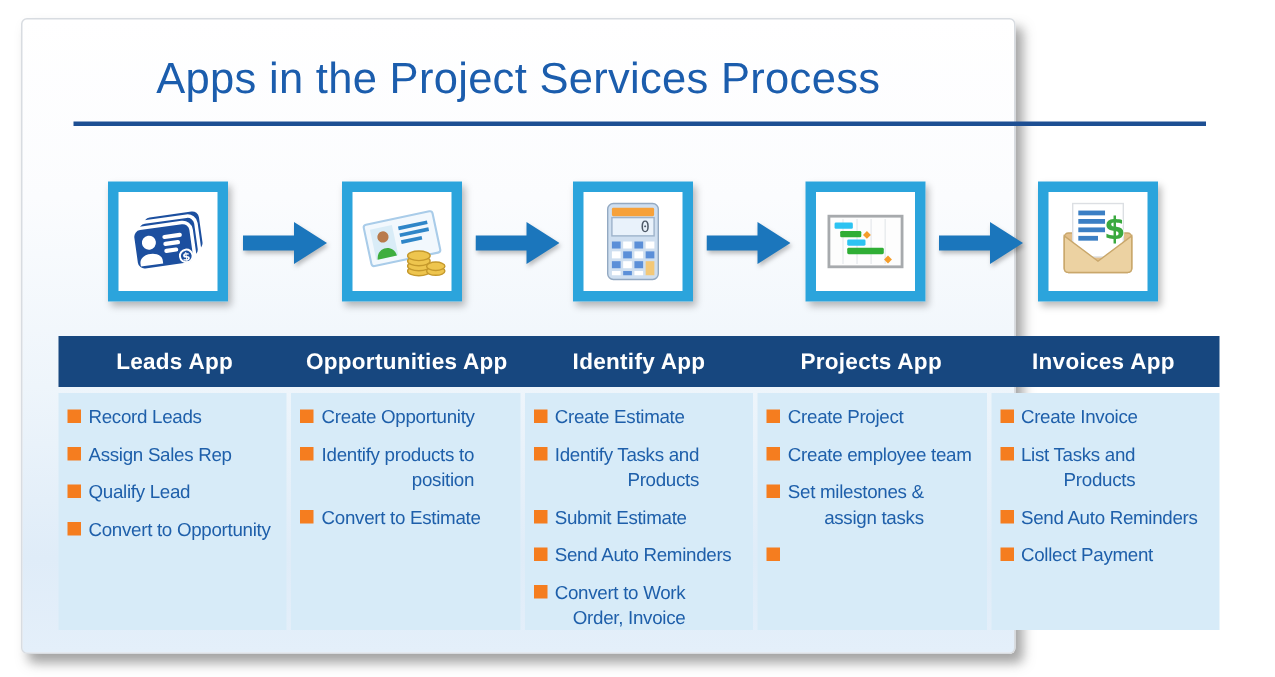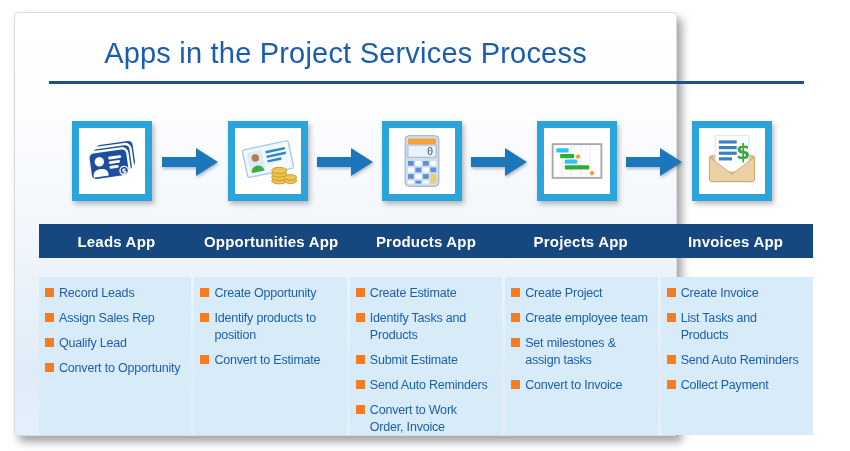--- a/index.html
+++ b/index.html
@@ -25,21 +25,21 @@
 
   .arrow { position:absolute; top:134px; width:56px; height:30px;
     filter:drop-shadow(1.5px 2px 1.5px rgba(0,0,0,0.25)); }
   .ar1{left:147px;} .ar2{left:302px;} .ar3{left:456px;} .ar4{left:611px;}
 
   
   .table { position:absolute; left:24px; top:211px; width:774px; }
   .thead { display:flex; height:34px; background:#17477f;justify-content:space-between; }
   .th { flex:1; display:flex; align-items:center; justify-content:center;
     color:#ffffff; font-weight:700; font-size:15px; letter-spacing:0.2px; }
-  .tbody { display:flex; gap:3px; height:158px; margin-top:19px; }
+  .tbody { display:flex; gap:3px; height:158px; margin-top:4px;text-align:right; }
   .col { flex:1; background:#d7ebf8; padding:8px 3px 4px 6px; }
   .li { display:flex; gap:5px; margin-bottom:8px; }
   .sq { width:9px; height:9px; background:#f57d1f; margin-top:3px; flex:0 0 9px; }
   .txt { font-size:12.5px; line-height:17px; letter-spacing:-0.2px; color:#1e5faa;
     white-space:pre-line; font-weight:400; }
 </style>
 </head>
 <body>
 
 <div class="panel">
@@ -164,21 +164,21 @@
       <rect x="18" y="28" width="14" height="3.4" fill="#3b7fc4"></rect>
       <text x="44" y="30" font-size="22" font-weight="bold" fill="#3aa93f" text-anchor="middle" style="paint-order:stroke" stroke="#ffffff" stroke-width="1.2" font-family="DejaVu Sans, sans-serif">$</text>
       <path d="M8,28 L8,51 Q8,54 11,54 L53,54 Q56,54 56,51 L56,28 L32,46 Z" fill="#ecd2a2" stroke="#c9a76b"></path>
     </svg>
   </div>
 
   <div class="table">
     <div class="thead">
       <div class="th">Leads App</div>
       <div class="th">Opportunities App</div>
-      <div class="th">Products App</div>
+      <div class="th">Identify App</div>
       <div class="th">Projects App</div>
       <div class="th">Invoices App</div>
     </div>
     <div class="tbody">
       <div class="col">
           <div class="li">
             <span class="sq"></span>
             <span class="txt">Record Leads</span>
           </div>
           <div class="li">
@@ -242,21 +242,20 @@
             <span class="sq"></span>
             <span class="txt">Create employee team</span>
           </div>
           <div class="li">
             <span class="sq"></span>
             <span class="txt">Set milestones &amp;
 assign tasks</span>
           </div>
           <div class="li">
             <span class="sq"></span>
-            <span class="txt">Convert to Invoice</span>
           </div>
         </div>
       <div class="col">
           <div class="li">
             <span class="sq"></span>
             <span class="txt">Create Invoice</span>
           </div>
           <div class="li">
             <span class="sq"></span>
             <span class="txt">List Tasks and

